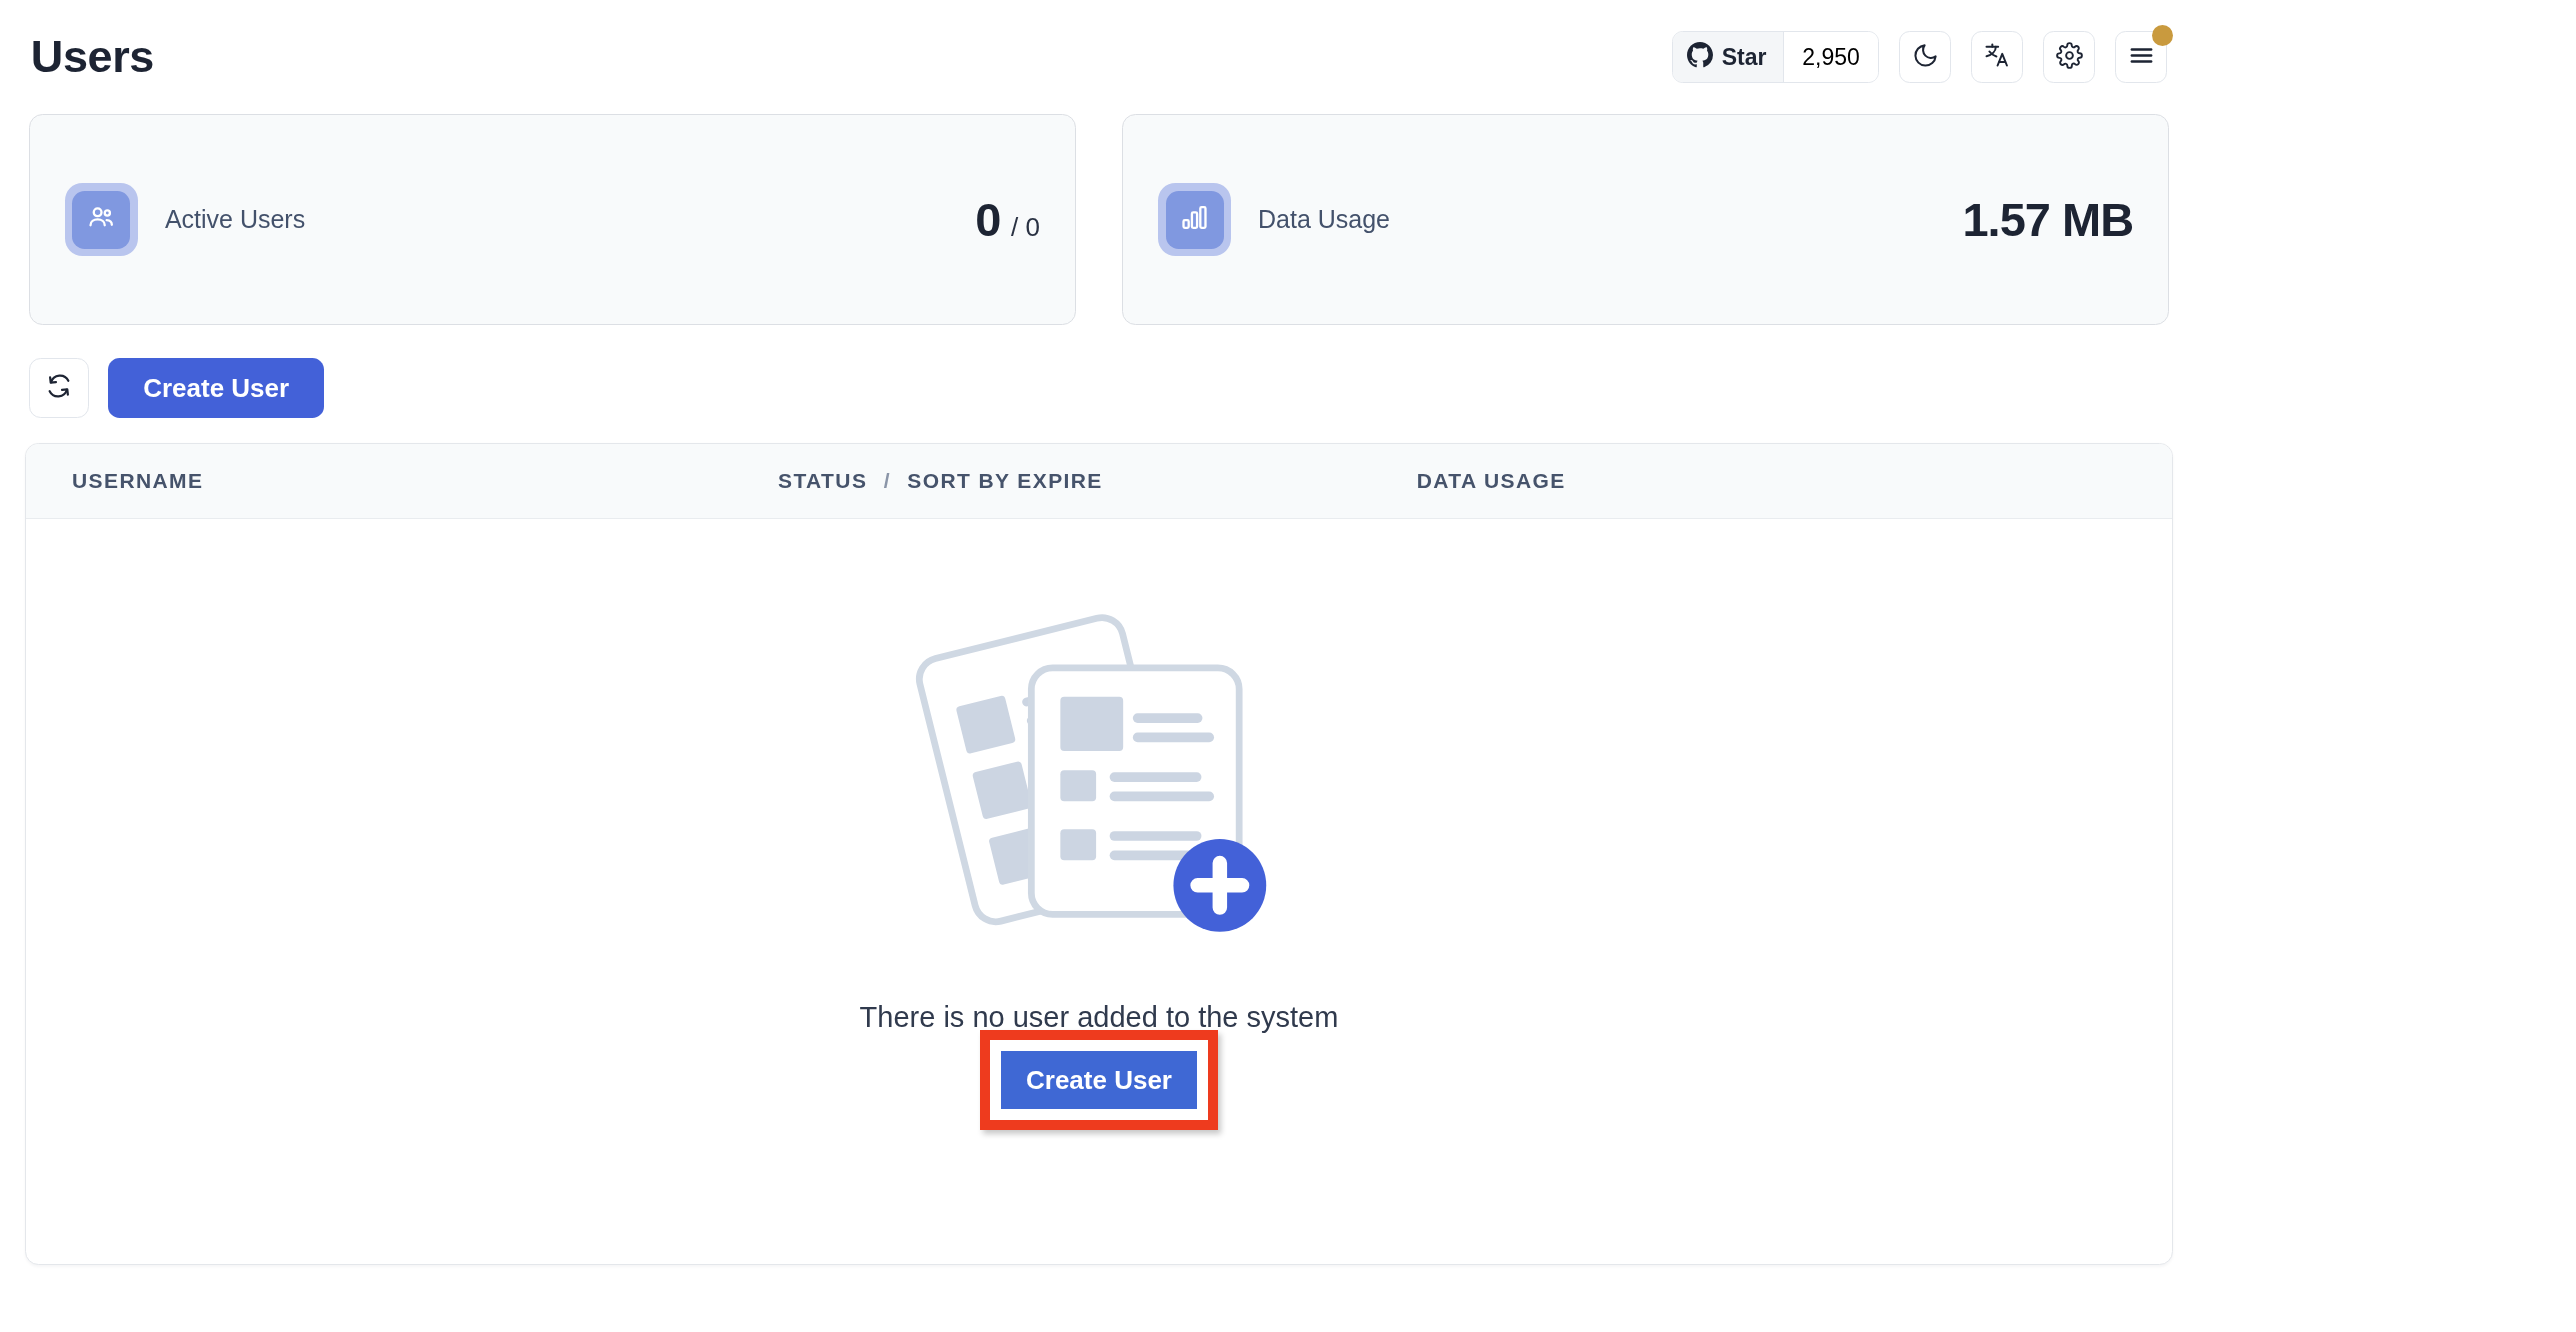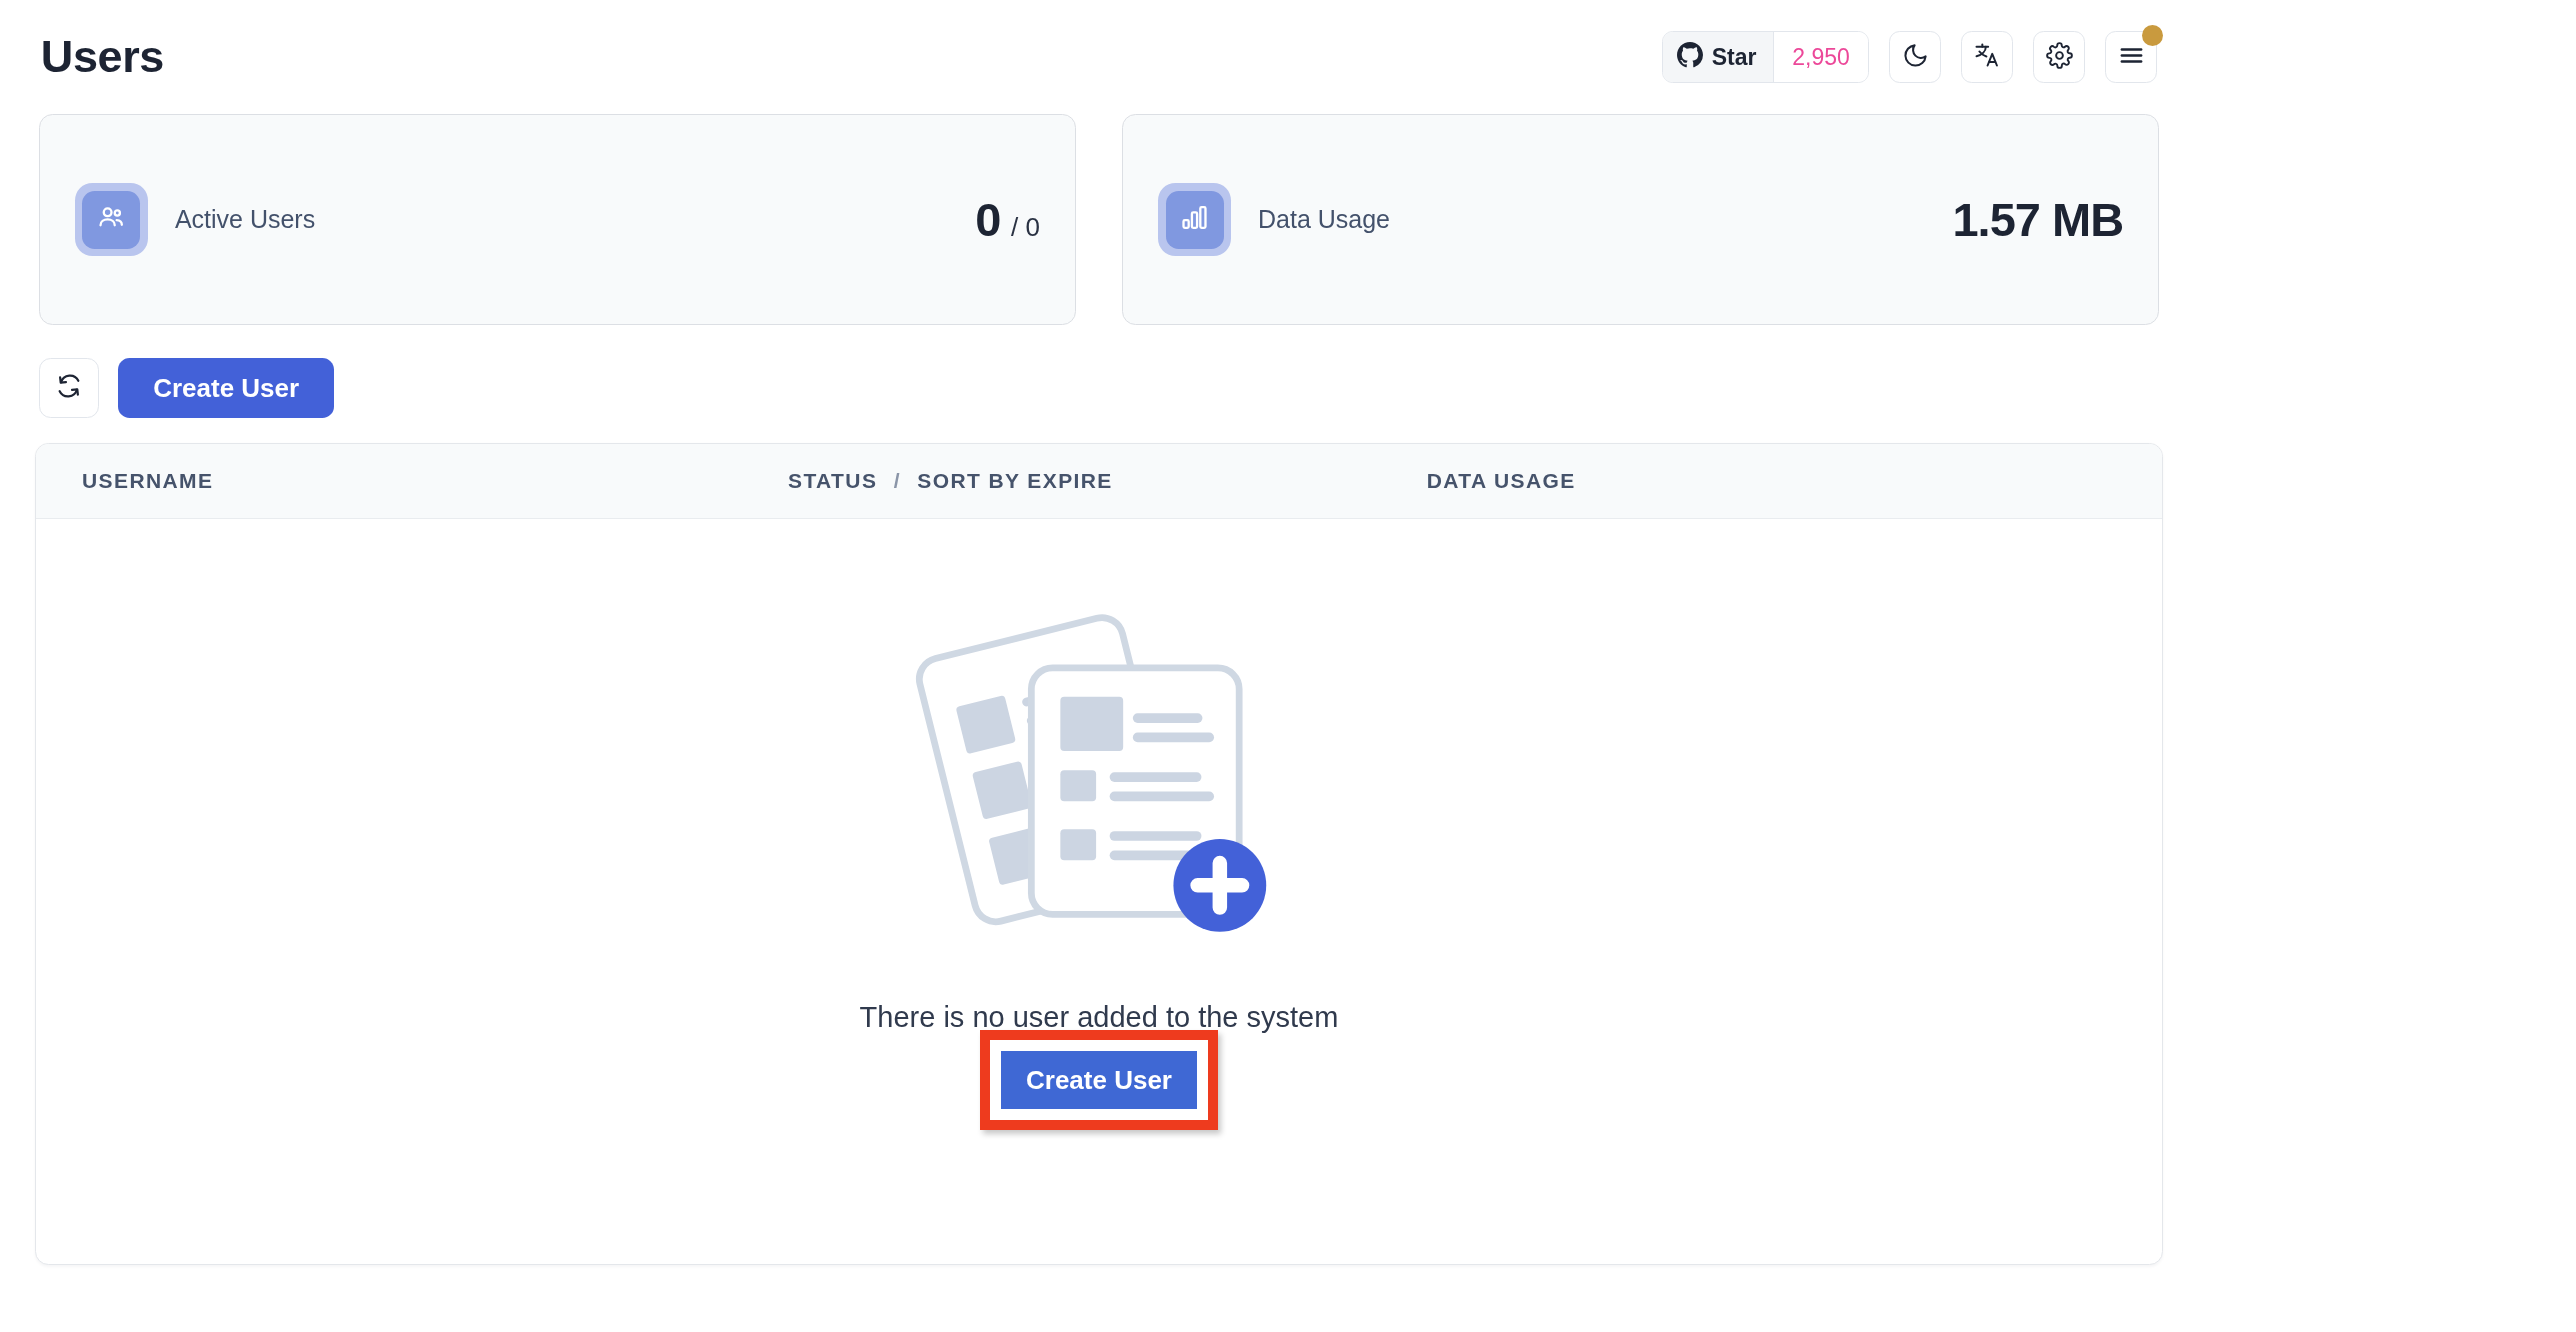--- a/index.html
+++ b/index.html
@@ -3,21 +3,21 @@
 <meta charset="utf-8">
 <style>
   * { box-sizing: border-box; margin: 0; padding: 0; }
   html, body {
     width: 2576px; height: 1332px;
     background: #ffffff;
     font-family: "Liberation Sans", "DejaVu Sans", sans-serif;
     -webkit-font-smoothing: antialiased;
     overflow: hidden;
   }
-  .page { position: relative; width: 2198px; height: 1332px; padding: 0 35px; }
+  .page { position: relative; width: 2198px; height: 1332px; padding: 0 25px; }
 
   
   .header {
     display: flex; align-items: center; justify-content: space-between;
     height: 114px; padding: 0 5.8px;
   }
   .page-title {
     font-size: 45px; font-weight: bold; color: #1d2433;
     letter-spacing: -0.4px;
   }
@@ -29,21 +29,21 @@
     background: #fff;
   }
   .star-left {
     display: flex; align-items: center; gap: 8.7px;
     padding: 0 16.4px 0 14.5px; background: #f4f6f8;
     border-right: 1px solid #e2e6ec;
   }
   .star-label { font-size: 23px; font-weight: bold; color: #1d2433; }
   .star-count {
     display: flex; align-items: center; padding: 0 18.4px;
-    font-size: 23px; color: #ec4899; background: #fff;
+    font-size: 23px; color: #000000; background: #fff;
   }
   .icon-btn {
     width: 52px; height: 52px; border: 1px solid #e2e6ec; border-radius: 10.6px;
     background: #fff; display: flex; align-items: center; justify-content: center;
     position: relative;
   }
   .notif-dot {
     position: absolute; top: -6.8px; right: -6.8px;
     width: 21px; height: 21px; border-radius: 50%; background: #c99a3e;
   }

